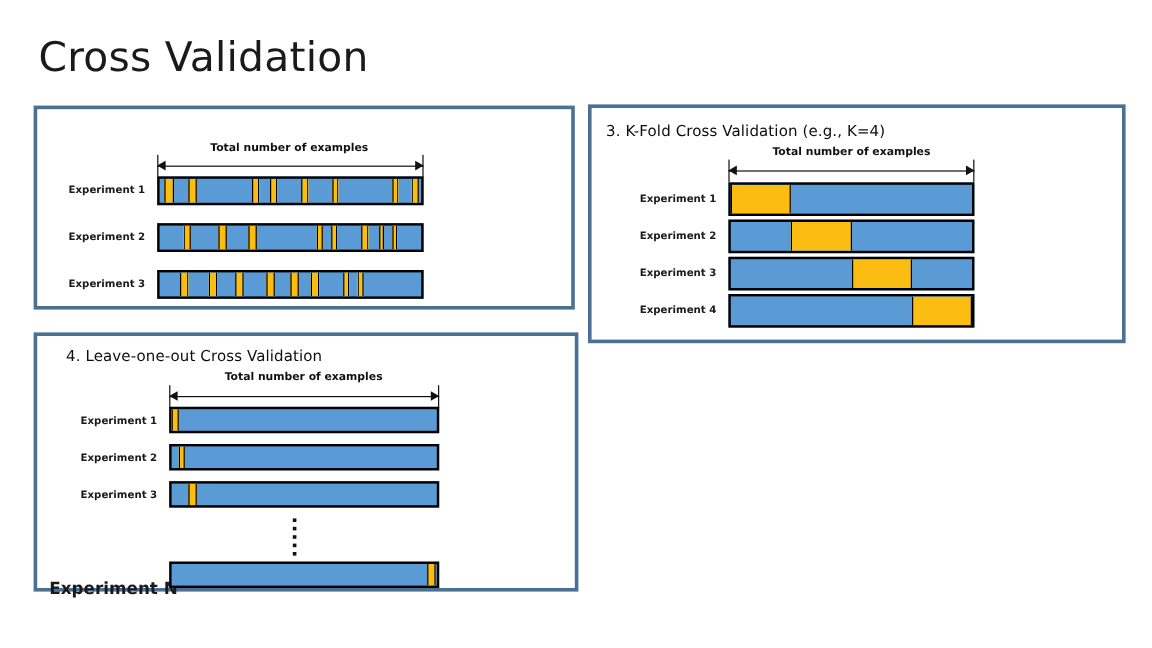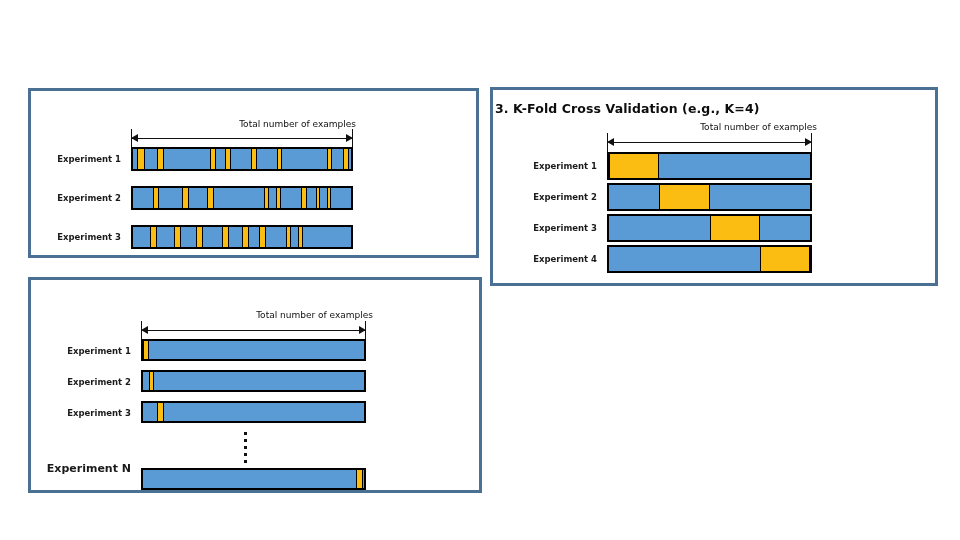--- a/index.html
+++ b/index.html
@@ -38,33 +38,33 @@
   .panel-title{
     position:absolute;
     font-family:"DejaVu Sans", sans-serif;
     font-weight:700;
     font-size:12.5px;
     color:#0d0d0d;
     white-space:nowrap;
     letter-spacing:.1px;
   }
   #panel-random .panel-title{ left:22px; top:11px; font-weight:400; }
-  #panel-kfold  .panel-title{ left:2px; top:11px; font-weight:700; }
+  #panel-kfold  .panel-title{ left:12px; top:11px; font-weight:400; }
   #panel-loo    .panel-title{ left:24px; top:9px;  font-weight:400; }
 
   
   .figure{ position:absolute; }
 
   .fig-caption{
     position:absolute;
     font-family:"DejaVu Sans", sans-serif;
-    font-weight:400;
+    font-weight:700;
     color:#111;
     white-space:nowrap;
-    text-align:right;
+    text-align:center;
   }
 
   
   .arrow{ position:absolute; height:9px; }
   .arrow .shaft{
     position:absolute; left:0; right:0; top:4px;
     height:1px; background:#111;
   }
   .arrow .tip{
     position:absolute; top:0; width:0;height:0;
@@ -104,20 +104,21 @@
     width:3px;height:3px;
     background:#111;
     margin:0 0 4px 0;
   }
 </style>
 </head>
 <body>
 
 <div class="slide">
 
+  <div id="slide-title">Cross Validation</div>
 
   <div class="panel" id="panel-random">
 
     <div class="figure" style="left:8px; top:28px; width:330px; height:130px;">
 
       <div class="fig-caption" style="left:87px; top:0px; width:230px; font-size:9px;">Total number of examples</div>
 
       <div class="arrow" style="left:92px; top:15px; width:222px;">
         <div class="cap l"></div>
           <div class="cap r"></div>
@@ -195,20 +196,21 @@
       </div>
 
       <div class="row-label" style="left:0px; top:132px; width:90px; font-size:8.5px;text-align:right;">Experiment 4</div>
       <div class="bar" style="left:100px; top:123px; width:205px; height:28px;">
         <div class="seg yellow edge" style="left:75%; width:25%;"></div>
       </div>
     </div>
   </div>
 
   <div class="panel" id="panel-loo">
+    <div class="panel-title">4. Leave-one-out Cross Validation</div>
 
     <div class="figure" style="left:10px; top:30px; width:430px; height:180px;">
 
       <div class="fig-caption" style="left:92px; top:0px; width:240px; font-size:9px;">Total number of examples</div>
 
       <div class="arrow" style="left:100px; top:16px; width:225px;">
         <div class="cap l"></div>
           <div class="cap r"></div>
         <div class="shaft"></div>
         <div class="tip left"></div>
@@ -231,20 +233,20 @@
       </div>
 
       <div class="vdots" style="left:203px; top:122px;">
         <i></i>
           <i></i>
           <i></i>
           <i></i>
           <i></i>
       </div>
 
-      <div class="row-label" style="left:0px; top:152px; width:90px; font-size:11px;">Experiment N</div>
+      <div class="row-label" style="left:0px; top:173px; width:90px; font-size:14px;">Experiment N</div>
       <div class="bar" style="left:100px; top:158px; width:225px; height:22px;">
         <div class="seg yellow edge" style="left:96.5%; width:3.0%;"></div>
       </div>
     </div>
   </div>
 
 </div>
 
 </body></html>

